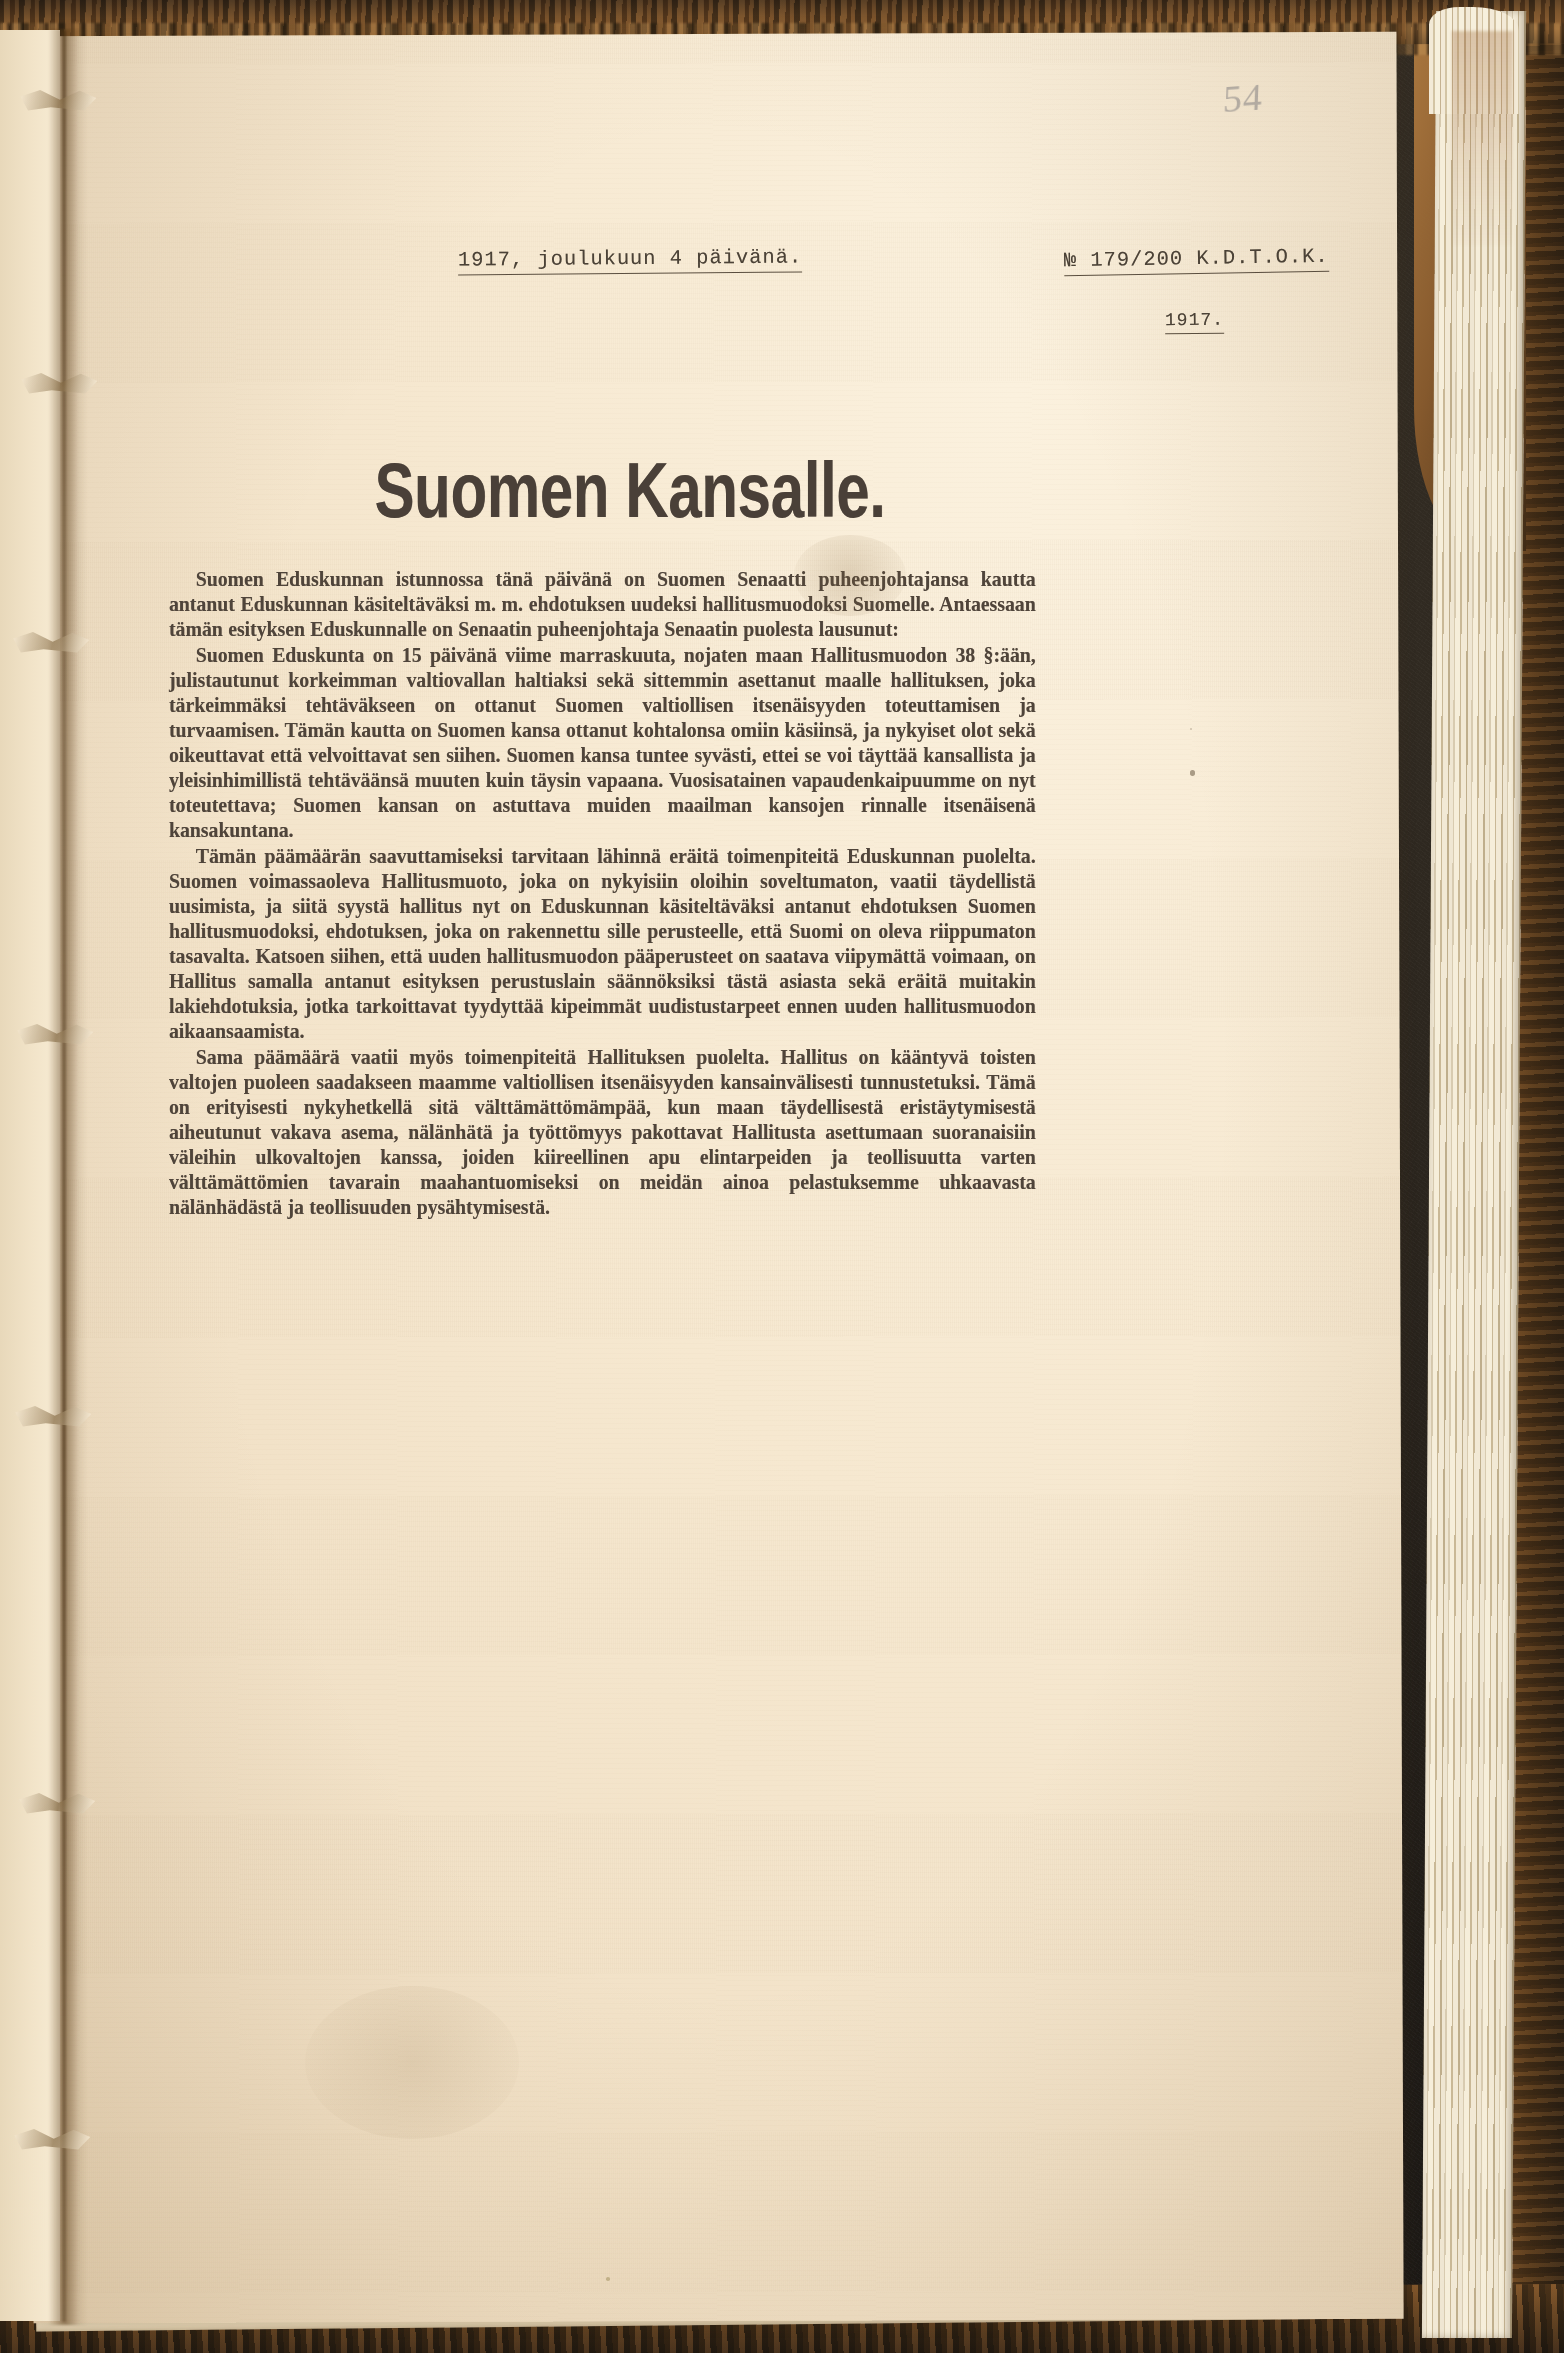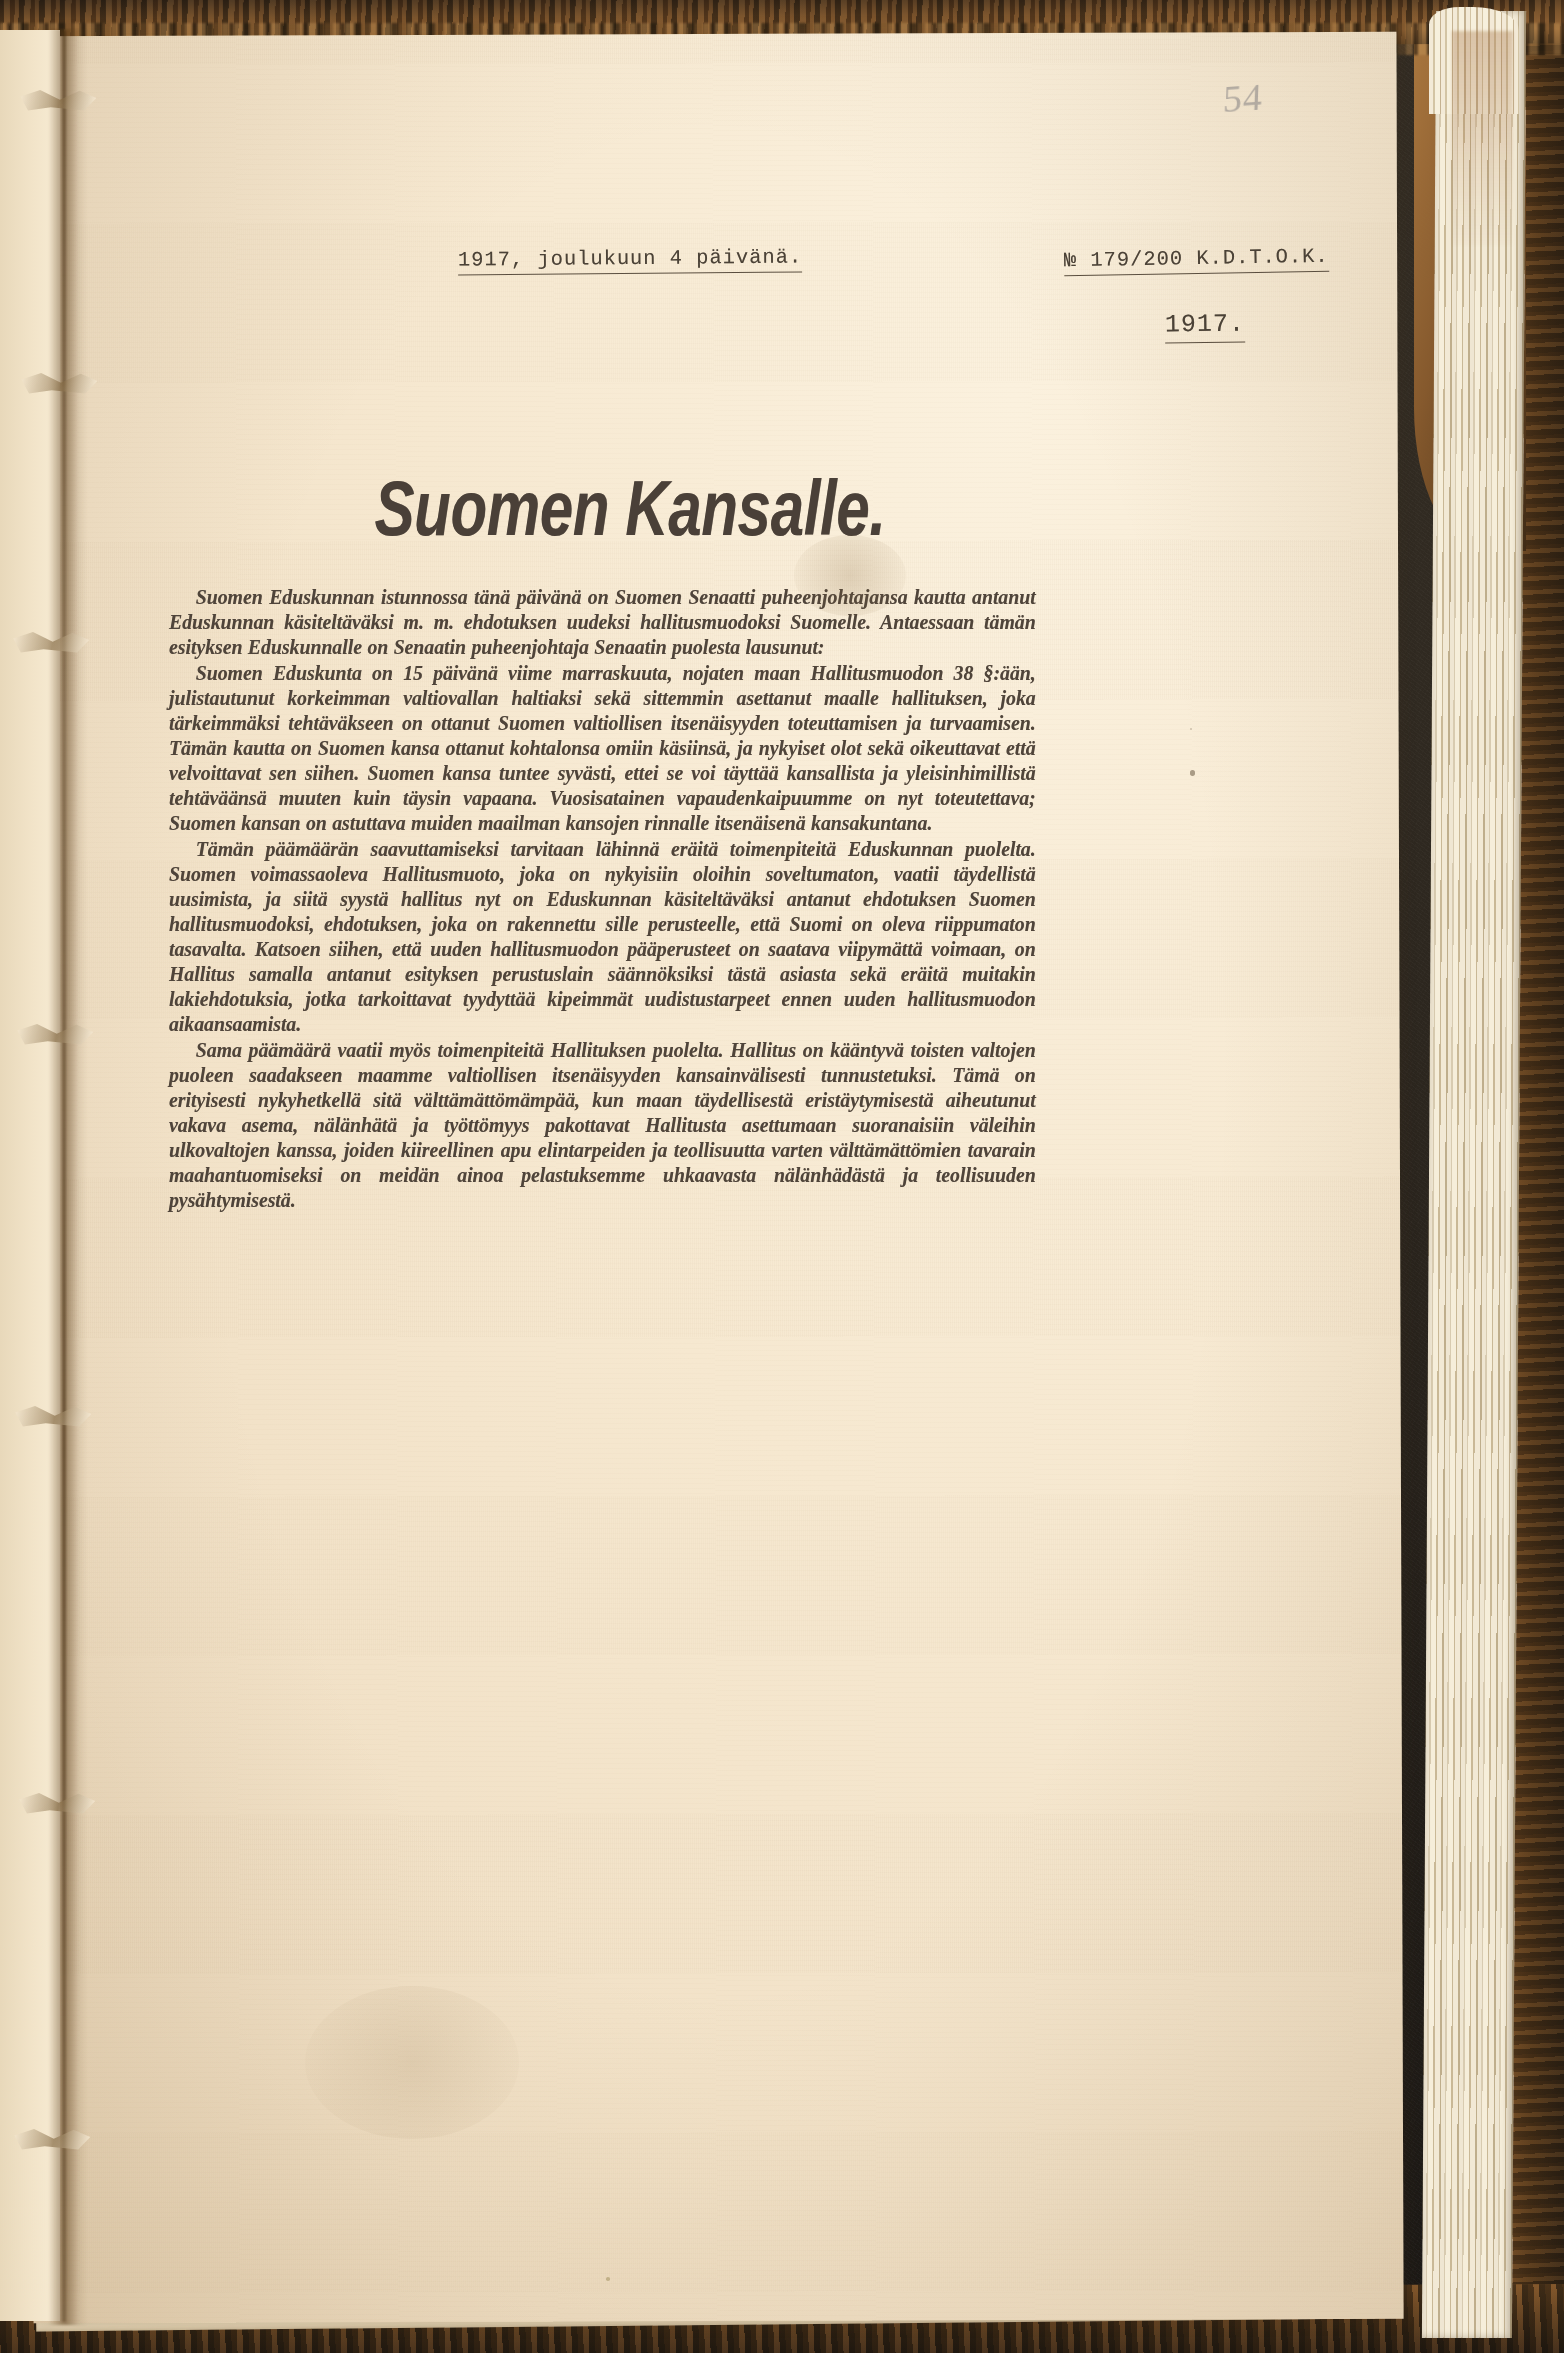--- a/index.html
+++ b/index.html
@@ -210,42 +210,41 @@
   }
   #typed-date {
     left: 458px; top: 247px; font-size: 20.4px;
     transform: rotate(-0.5deg);
   }
   #typed-ref {
     left: 1064px; top: 247px; font-size: 20.4px;
     transform: rotate(-1.0deg);
   }
   #typed-year {
-    left: 1165px; top: 310px; font-size: 25px;
+    left: 1165px; top: 310px; font-size: 18px;
     transform: rotate(-0.7deg);
   }
 
   
   #folio {
     position: absolute;
     left: 1223px; top: 76px;
     font-family: "Liberation Serif", serif;
     font-size: 38px;
     color: rgba(96,96,104,0.42);
     transform: rotate(-4deg) skewX(-6deg);
     filter: blur(0.4px);
     letter-spacing: 1px;
   }
 
   
   .column {
     position: absolute;
-    left: 169px; top: 470px;
+    left: 169px; top: 452px;
     width: 922px;
-    font-style: italic;
   }
   #headline {
     font-family: "Liberation Sans", sans-serif;
     font-weight: bold;
     font-size: 77px;
     line-height: 1.0;
     color: #4a4038;
     text-align: center;
     transform: scaleX(0.78);
     transform-origin: center;

